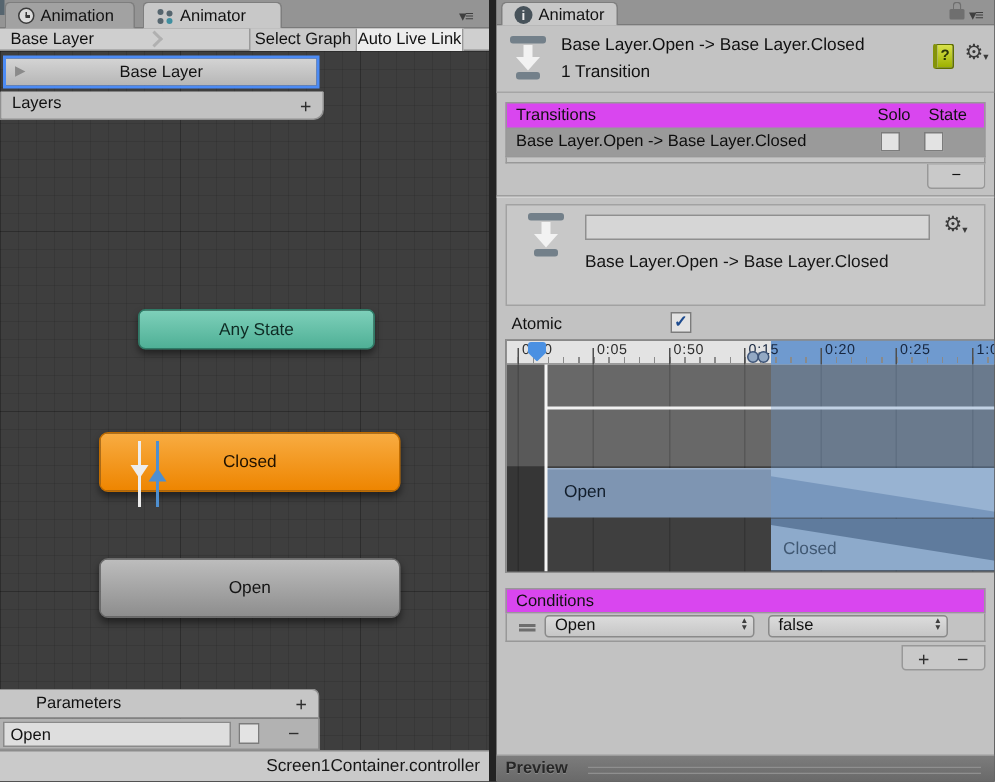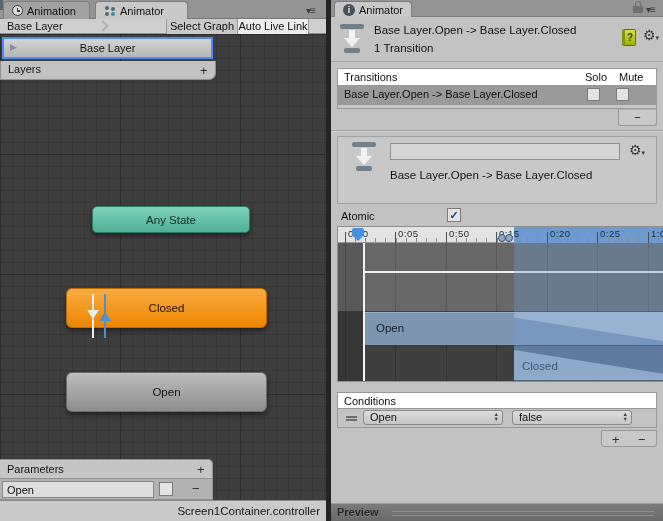--- a/index.html
+++ b/index.html
@@ -57,21 +57,21 @@
   #node-closed { left:66px; top:254px; width:201px; height:40px;
     background:linear-gradient(#F8AC42,#EE8500); border:1px solid #C06C00; color:#201200; }
   #node-open { left:66px; top:338px; width:201px; height:40px;
     background:linear-gradient(#BDBDBD,#8D8D8D); border:1px solid #6B6B6B; color:#141414; }
 
   .tr-line { position:absolute; width:2px; }
   .tr-head { position:absolute; width:0; height:0; }
 
   #params-header { left:0; top:459px; width:213px; height:20px; background:#C6C6C6; border:1px solid #909090;
     border-left:none; border-radius:0 5px 0 0; line-height:18px; }
-  #params-header .lbl { margin-left:7px; }
+  #params-header .lbl { margin-left:24px; }
   #params-row { left:0; top:479px; width:213px; height:21px; background:#B2B2B2; border-right:1px solid #909090; border-bottom:1px solid #909090; }
   #param-field { position:absolute; left:2px; top:2px; width:152px; height:17px; background:#DEDEDE; border:1px solid #8A8A8A;
     font-family:"Liberation Sans",sans-serif; font-size:11px; color:#111; padding:0 4px; }
   .checkbox { position:absolute; background:#E3E3E3; border:1px solid #7C7C7C; width:14px; height:14px;
     text-align:center; font-size:11px; line-height:12px; color:#1D4B8F; font-weight:bold; }
   #lp-status { left:0; top:500px; width:326px; height:21px; background:#CACACA; border-top:1px solid #8C8C8C;
     text-align:right; line-height:20px; padding-right:6px; color:#161616; font-size:11.5px; }
 
   
   #divider { left:326px; top:0; width:5px; height:521px; background:#232323; }
@@ -93,21 +93,21 @@
   .trans-icon .head { position:absolute; left:4px; top:14px; width:0; height:0;
     border-left:8px solid transparent; border-right:8px solid transparent; border-top:9px solid #F2F2F2; }
   .trans-icon .bar2 { position:absolute; left:4px; top:24px; width:16px; height:5px; background:#73808A; border-radius:2px; }
   #ins-title { left:43px; top:7px; font-size:11.5px; color:#101010; }
   #ins-subtitle { left:43px; top:25px; font-size:11.5px; color:#101010; }
   .book-icon { width:14px; height:17px; background:linear-gradient(#D9E24A,#9CB000); border:1px solid #5F6E00;
     border-left:3px solid #84930A; border-radius:2px; color:#2A3508; font-weight:bold; font-size:10px; line-height:15px; text-align:center; }
   .gear-icon { font-family:"DejaVu Sans", sans-serif; font-size:14px; color:#3A3A3A; line-height:14px; }
   .gear-caret { font-size:7px; color:#3A3A3A; vertical-align:bottom; }
 
-  .section-header { background:#ffffff; border:1px solid #989898; line-height:16px; }
+  .section-header { background:#d946ef; border:1px solid #989898; line-height:16px; }
   .section-header .lbl { margin-left:6px; }
   #transitions-header { left:6px; top:68px; width:320px; height:18px; }
   #transitions-row { left:6px; top:86px; width:320px; height:19px; background:#9A9A9A;
     border:1px solid #989898; border-top:none; line-height:17px; }
   #transitions-row .lbl { margin-left:6px; color:#0D0D0D; }
   #transitions-footer { left:6px; top:105px; width:320px; height:4px; background:#C6C6C6; border:1px solid #989898; border-top:none; }
   #transitions-minus { left:287px; top:109px; width:39px; height:17px; background:#C9C9C9; border:1px solid #989898; border-top:1px solid #B5B5B5;
     border-radius:0 0 3px 3px; text-align:center; line-height:14px; }
   #ins-hr { left:0; top:130px; width:332px; height:2px; background:#9E9E9E; border-bottom:1px solid #D2D2D2; }
 
@@ -257,21 +257,21 @@
       <div class="abs" id="ins-subtitle">1 Transition</div>
       <div class="abs book-icon" style="left:291px; top:12px;">?</div>
       <div class="abs" style="left:312px; top:11px;">
         <span class="gear-icon">⚙</span><span class="gear-caret">▾</span>
       </div>
     </div>
 
     <div id="transitions-header" class="abs section-header">
       <span class="lbl">Transitions</span>
       <span class="abs" style="left:247px; top:0;">Solo</span>
-      <span class="abs" style="left:281px; top:0;">Mute</span>
+      <span class="abs" style="left:281px; top:0;">State</span>
     </div>
     <div id="transitions-row" class="abs">
       <span class="lbl">Base Layer.Open -&gt; Base Layer.Closed</span>
       <span class="checkbox" style="left:249px; top:2px; width:13px; height:13px;"></span>
       <span class="checkbox" style="left:278px; top:2px; width:13px; height:13px;"></span>
     </div>
     <div id="transitions-footer" class="abs"></div>
     <div id="transitions-minus" class="abs">−</div>
     <div id="ins-hr" class="abs"></div>
 

